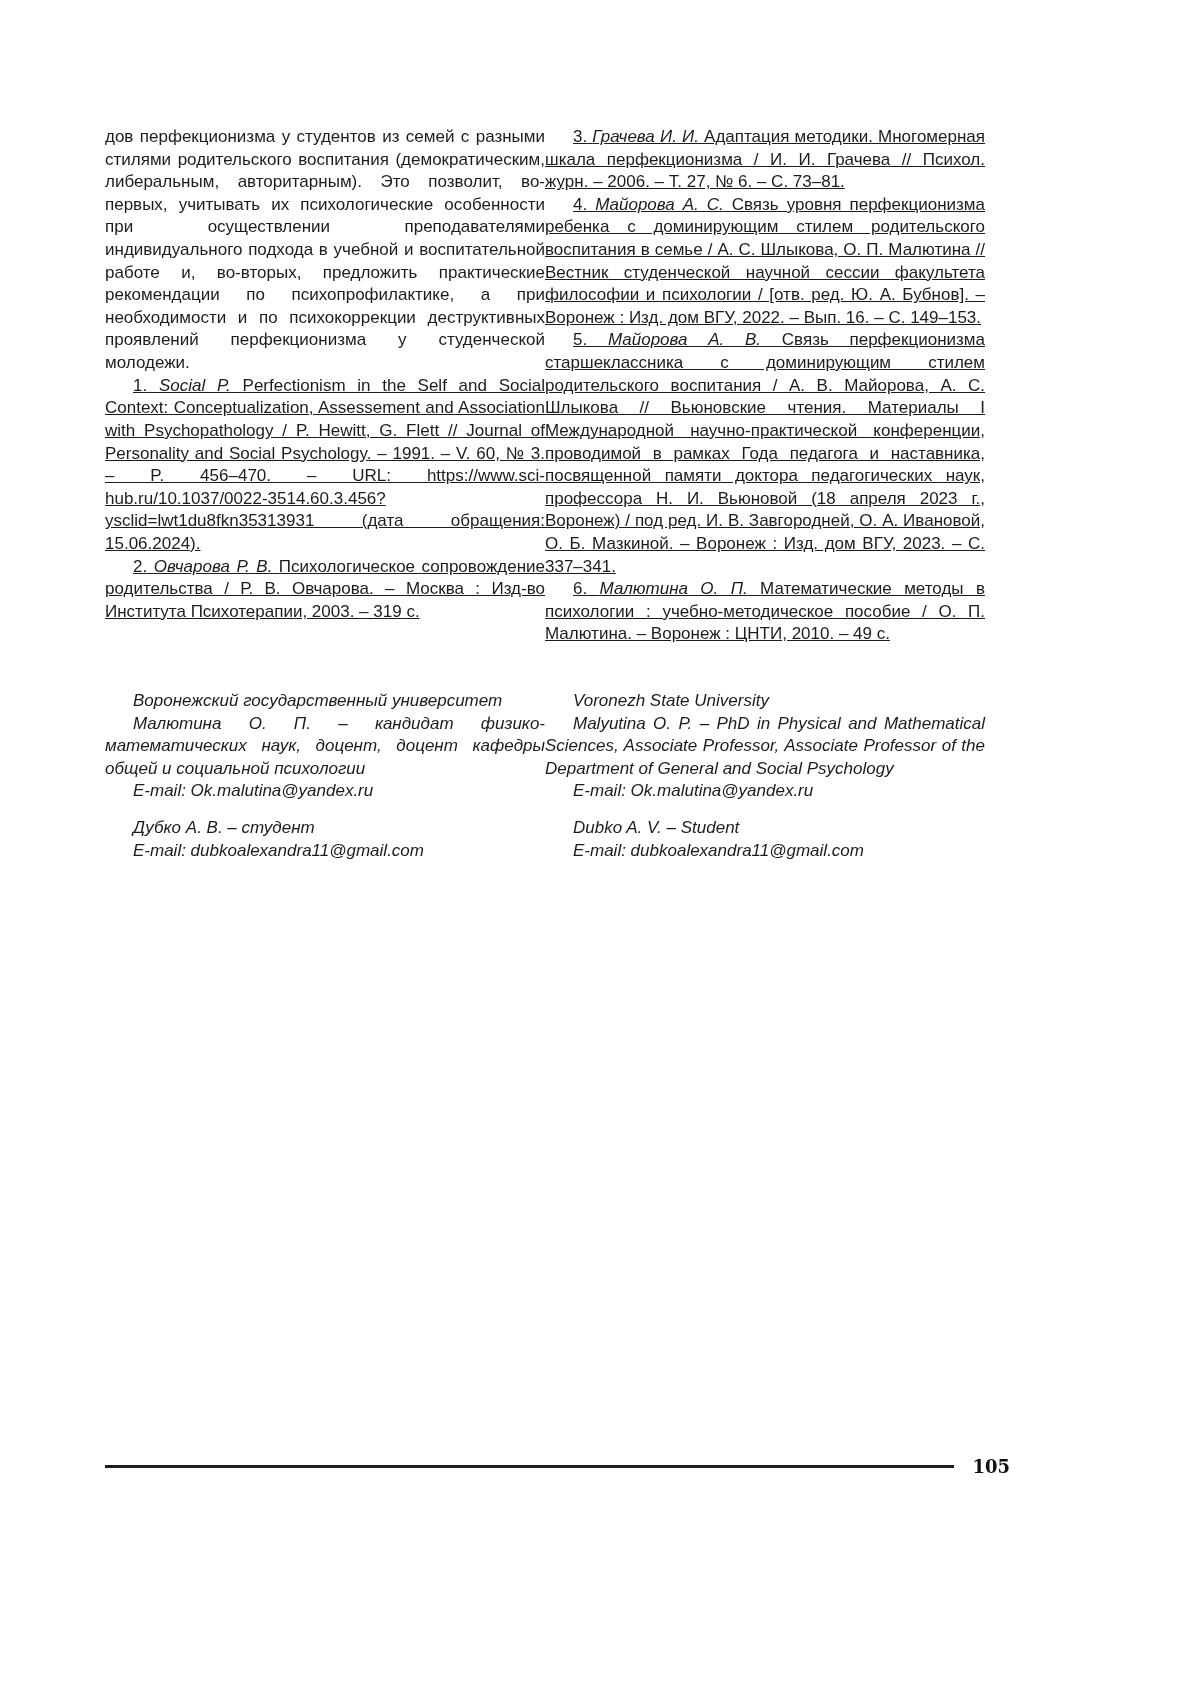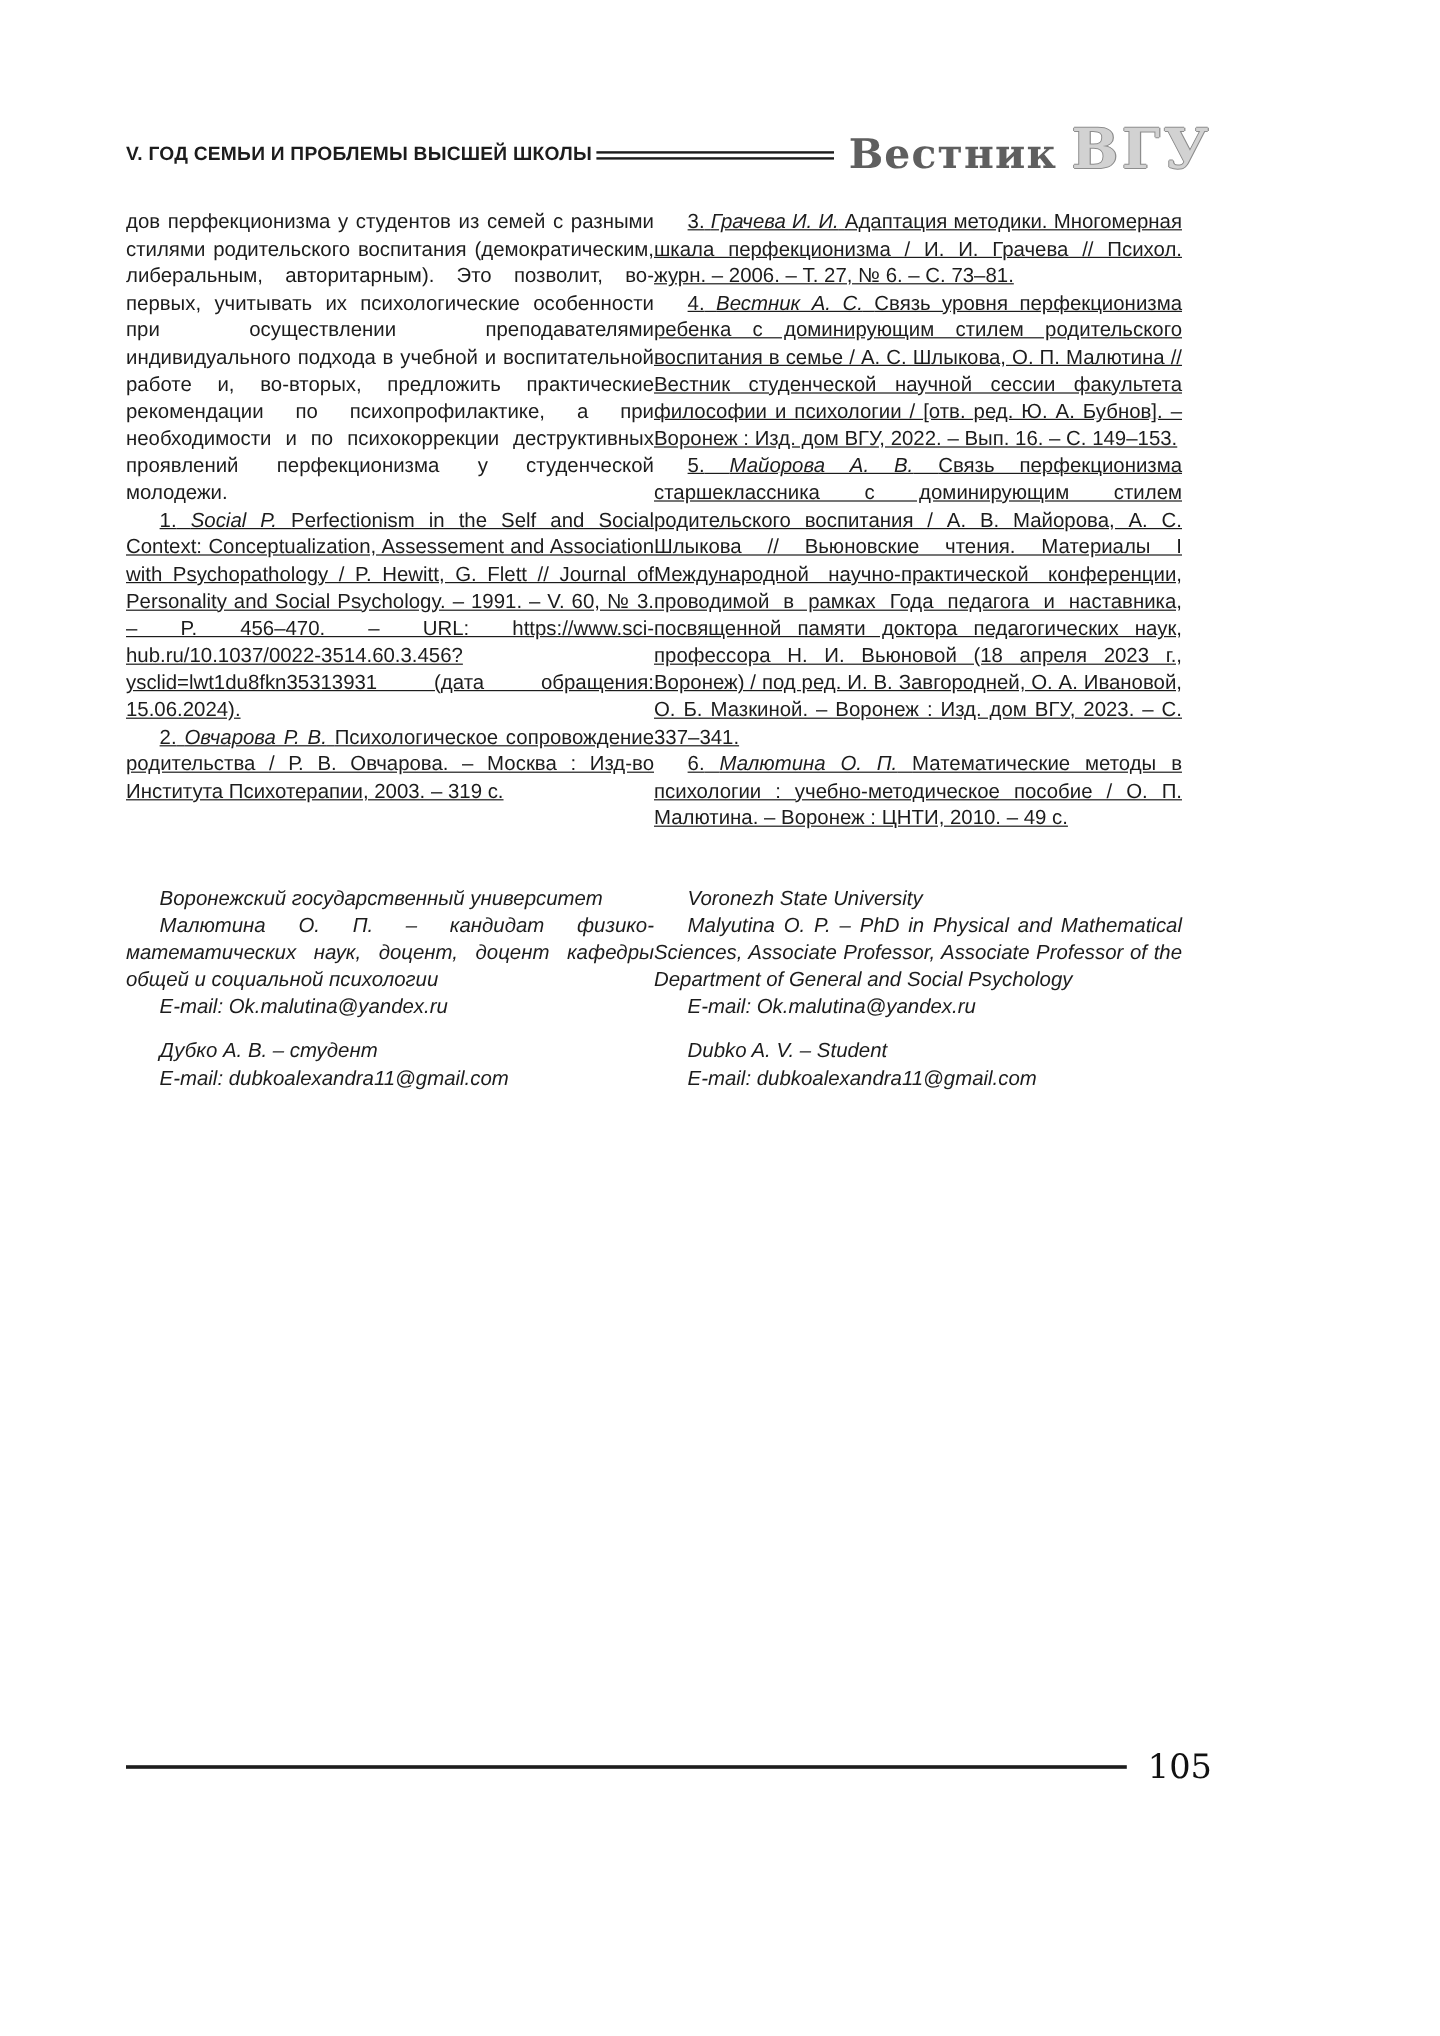--- a/index.html
+++ b/index.html
@@ -106,39 +106,31 @@
     align-items: center;
   }
   .footer-rule {
     flex: 1;
     height: 2.5px;
     background: #1c1c1c;
     margin-right: 18px;
   }
   .page-number {
     font-family: "DejaVu Serif", serif;
-    font-weight: normal;
-    font-size: 28px;
+    font-weight: bold;
+    font-size: 18px;
     color: #111;
   }
 </style>
 </head>
 <body>
 
 <div class="page">
   <div class="content">
 
-    <div class="header">
-      <span class="section-title">V. ГОД СЕМЬИ И ПРОБЛЕМЫ ВЫСШЕЙ ШКОЛЫ</span>
-      <span class="double-rule"></span>
-      <span class="logo">
-        <span class="logo-vestnik">Вестник</span>
-        <span class="logo-vgu">ВГУ</span>
-      </span>
-    </div>
 
     <div class="columns">
 
       <section class="col">
         <p class="par no-indent">дов перфекционизма у студентов из семей с разными стилями родительского воспитания (демократическим, либеральным, авторитарным). Это позволит, во-первых, учитывать их психологические особенности при осуществлении преподавателями индивидуального подхода в учебной и воспитательной работе и, во-вторых, предложить практические рекомендации по психопрофилактике, а при необходимости и по психокоррекции деструктивных проявлений перфекционизма у студенческой молодежи.</p>
 
 
         <p class="ref breakable">
           <span>1.</span>
           <span class="it">Social P.</span>
@@ -152,21 +144,21 @@
       </section>
 
       <section class="col">
         <p class="ref">
           <span>3.</span>
           <span class="it">Грачева И. И.</span>
           <span>Адаптация методики. Многомерная шкала перфекционизма / И. И. Грачева // Психол. журн. – 2006. – Т. 27, № 6. – С. 73–81.</span>
         </p>
         <p class="ref">
           <span>4.</span>
-          <span class="it">Вестник А. С.</span>
+          <span class="it">Майорова А. С.</span>
           <span>Связь уровня перфекционизма ребенка с доминирующим стилем родительского воспитания в семье / А. С. Шлыкова, О. П. Малютина // Вестник студенческой научной сессии факультета философии и психологии / [отв. ред. Ю. А. Бубнов]. – Воронеж : Изд. дом ВГУ, 2022. – Вып. 16. – С. 149–153.</span>
         </p>
         <p class="ref">
           <span>5.</span>
           <span class="it">Майорова А. В.</span>
           <span>Связь перфекционизма старшеклассника с доминирующим стилем родительского воспитания / А. В. Майорова, А. С. Шлыкова // Вьюновские чтения. Материалы I Международной научно-практической конференции, проводимой в рамках Года педагога и наставника, посвященной памяти доктора педагогических наук, профессора Н. И. Вьюновой (18 апреля 2023 г., Воронеж) / под ред. И. В. Завгородней, О. А. Ивановой, О. Б. Мазкиной. – Воронеж : Изд. дом ВГУ, 2023. – С. 337–341.</span>
         </p>
         <p class="ref">
           <span>6.</span>
           <span class="it">Малютина О. П.</span>

